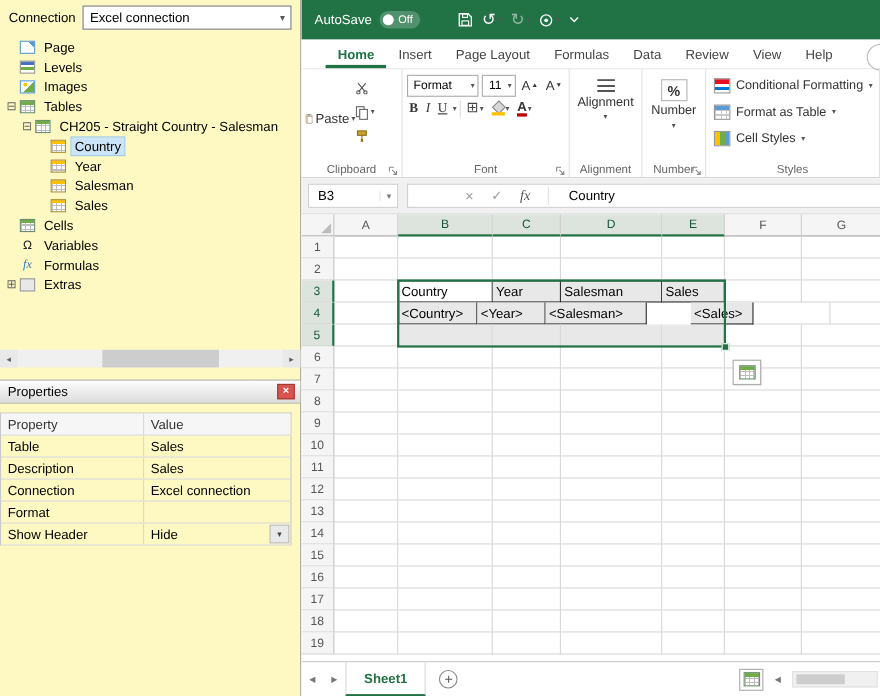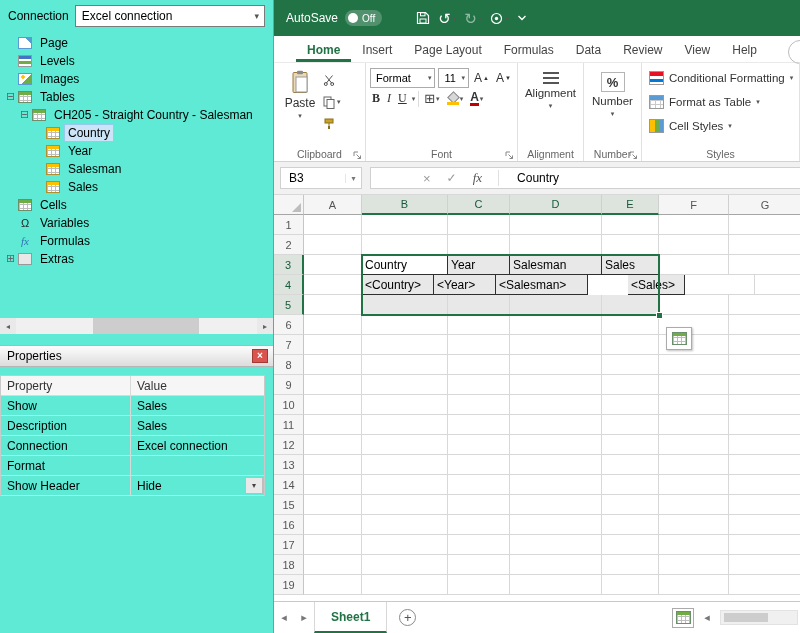--- a/index.html
+++ b/index.html
@@ -1,21 +1,21 @@
 <!DOCTYPE html>
 <html style="--green: #217346; --annot: #7c2855;"><head>
 <meta charset="utf-8">
 <style>
   * { margin:0; padding:0; box-sizing:border-box; }
   html,body { width:800px; height:633px; overflow:hidden; }
   body { font-family:"Liberation Sans",sans-serif; font-size:12px; background:#fff; position:relative; color:#000; }
   :root { --green:#217346; --annot:#7c2855; }
 
   
-  .left-panel { position:absolute; left:0; top:0; width:274px; height:633px; background:#5eead4; border-right:1px solid #919191; }
+  .left-panel { position:absolute; left:0; top:0; width:274px; height:633px; background:#fef9c3; border-right:1px solid #919191; }
   .conn-row { display:flex; align-items:center; gap:6px; padding:5px 8px 3px 8px; }
   .conn-select { flex:1; height:22px; border:1px solid #7a7a7a; background:#fff; display:flex; align-items:center; justify-content:space-between; padding:0 5px 0 6px; }
   .conn-select .chev { color:#555; font-size:9px; }
   .tree { padding:4px 0 0 2px; }
   .tree-item { height:18px; display:flex; align-items:center; white-space:nowrap; cursor:default; }
   .expander { width:13px; flex:none; text-align:center; font-size:11px; line-height:12px; color:#666; margin-right:1px; font-family:"DejaVu Sans",sans-serif; }
   .tree-icon { width:14px; height:12px; flex:none; margin-right:5px; border:1px solid #7f9db9; background:#fff; }
   .icon-grid-green { border-color:#6a8f6a; background:linear-gradient(180deg,#70ad47 0 3px,rgba(0,0,0,0) 3px),repeating-linear-gradient(90deg,#bdbdbd 0 1px,rgba(0,0,0,0) 1px 4px),repeating-linear-gradient(180deg,#bdbdbd 0 1px,rgba(0,0,0,0) 1px 4px),#fff; }
   .icon-grid-yellow { border-color:#b08f2f; background:linear-gradient(180deg,#ffc000 0 3px,rgba(0,0,0,0) 3px),repeating-linear-gradient(90deg,#bdbdbd 0 1px,rgba(0,0,0,0) 1px 4px),repeating-linear-gradient(180deg,#bdbdbd 0 1px,rgba(0,0,0,0) 1px 4px),#fff; }
   .icon-page { border-color:#5b9bd5; background:linear-gradient(225deg,#5b9bd5 0 4px,#fff 4px); }
@@ -61,21 +61,21 @@
   .search-ring { position:absolute; right:-12px; top:4px; width:24px; height:24px; border:1px solid #bcbcbc; border-radius:50%; }
 
   .ribbon { height:99px; background:#fff; border-bottom:1px solid #d2d2d2; display:flex; }
   .rgroup { position:relative; border-right:1px solid #e1e1e1; padding:3px 3px 16px; }
   .rgroup-label { position:absolute; bottom:1px; left:0; right:0; text-align:center; font-size:10.5px; color:#666; }
   .launcher { position:absolute; right:2px; bottom:2px; width:10px; height:10px; }
   .dd { font-size:7px; color:#555; }
   .g-clip { width:92px; } .g-font { width:152px; } .g-align { width:66px; } .g-num { width:58px; } .g-styles { flex:1; }
 
   .clip-inner { display:flex; height:100%; }
-  .paste-btn { width:46px; display:flex; flex-direction:column; align-items:center; gap:2px; padding-top:4px; font-size:12px; color:#333; }
+  .paste-btn { width:46px; display:flex; flex-direction:row; align-items:center; gap:2px; padding-top:4px; font-size:12px; color:#333; }
   .clip-col { display:flex; flex-direction:column; gap:6px; padding-top:6px; }
   .mini { display:flex; align-items:center; gap:2px; height:16px; }
 
   .font-row1, .font-row2 { display:flex; align-items:center; gap:3px; margin:2px 1px; }
   .combo { border:1px solid #ababab; height:20px; background:#fff; display:flex; align-items:center; justify-content:space-between; padding:0 3px 0 5px; font-size:11px; }
   .font-name { width:72px; } .font-size { width:33px; }
   .fbtn { display:inline-flex; align-items:center; font-size:12px; color:#333; gap:1px; padding:1px 2px; }
   .fbtn .tiny { font-size:6px; }
   .bold { font-weight:bold; font-family:"Liberation Serif",serif; }
   .ital { font-style:italic; font-family:"Liberation Serif",serif; }
@@ -226,21 +226,21 @@
       <span>Properties</span>
       <span class="props-close">×</span>
     </div>
     <div class="props-table">
       <div class="prow phead">
         <div class="pname">Property</div>
         <div class="pval">Value</div>
       </div>
       <div>
           <div class="prow">
-            <div class="pname">Show</div>
+            <div class="pname">Table</div>
             <div class="pval">
               <span>Sales</span>
             </div>
           </div>
           <div class="prow">
             <div class="pname">Description</div>
             <div class="pval">
               <span>Sales</span>
             </div>
           </div>

